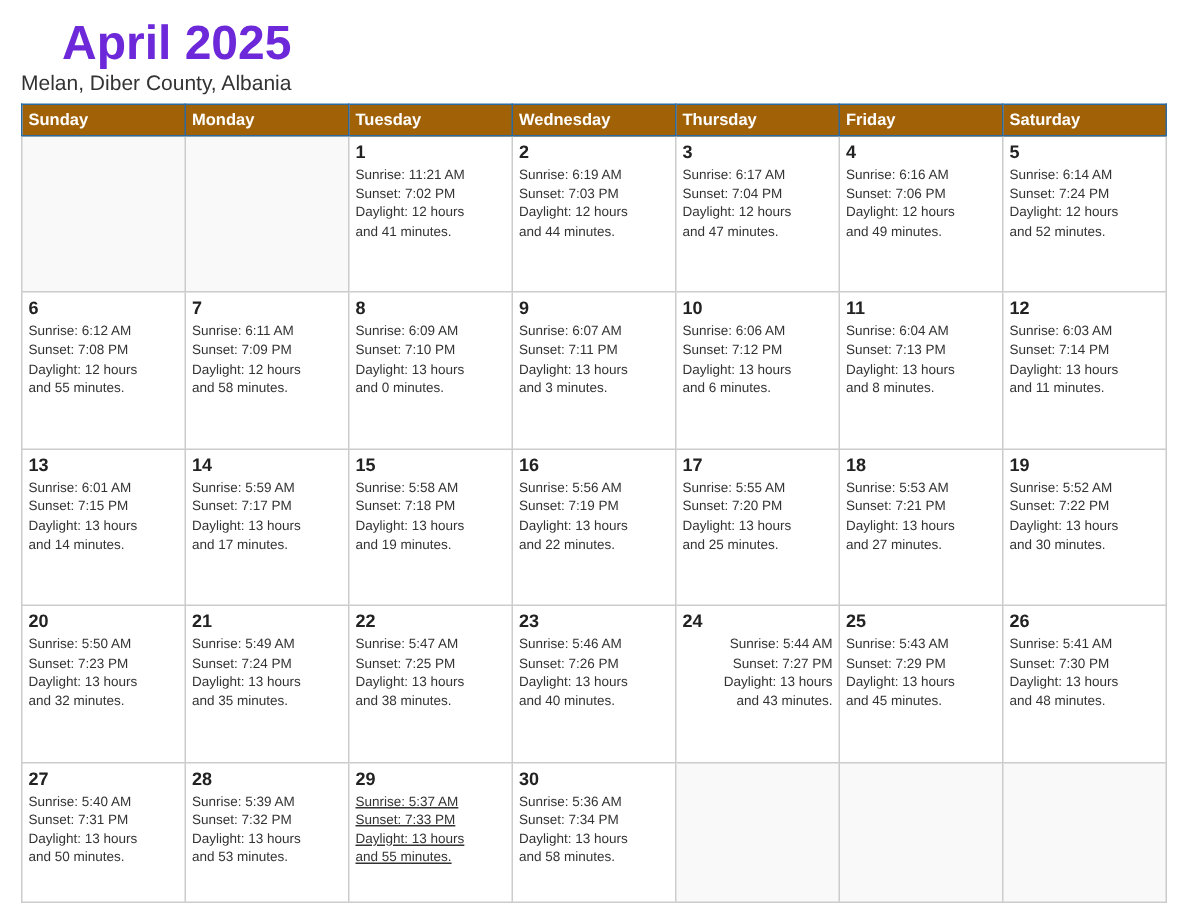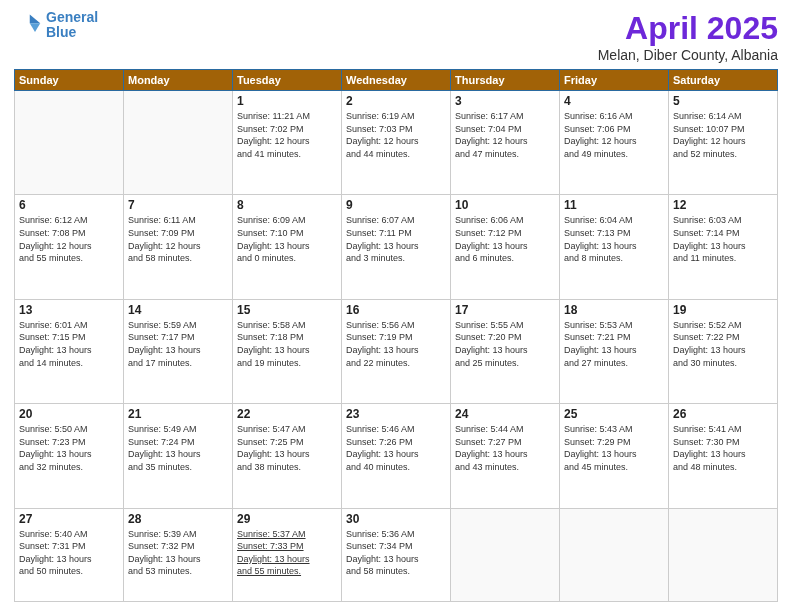--- a/index.html
+++ b/index.html
@@ -94,30 +94,20 @@
     }
     .last-row td {
       height: 70px;
     }
   </style>
 </head>
 <body>
 
 <div class="page">
   <div class="header">
-    <div class="logo">
-      <svg class="logo-icon" viewBox="0 0 32 32">
-        <polygon points="18,4 30,14 18,14" fill="#3a7fc1"></polygon>
-        <polygon points="18,14 30,14 24,24" fill="#5aa0d8"></polygon>
-      </svg>
-      <div class="logo-text">
-        <div><span>General</span></div>
-        <div><span style="color:#3a7fc1">Blue</span></div>
-      </div>
-    </div>
     <div class="title-block">
       <div class="month-title">April 2025</div>
       <div class="location-title">Melan, Diber County, Albania</div>
     </div>
   </div>
 
   <table class="calendar">
     <thead>
       <tr>
         <th>Sunday</th>
@@ -157,21 +147,21 @@
           <td>
             <span class="day-num">4</span>
             <div class="day-info" style="white-space: pre-line;">Sunrise: 6:16 AM
 Sunset: 7:06 PM
 Daylight: 12 hours
 and 49 minutes.</div>
           </td>
           <td>
             <span class="day-num">5</span>
             <div class="day-info" style="white-space: pre-line;">Sunrise: 6:14 AM
-Sunset: 10:07 PM
+Sunset: 7:24 PM
 Daylight: 12 hours
 and 52 minutes.</div>
           </td>
         </tr>
         <tr>
           <td>
             <span class="day-num">6</span>
             <div class="day-info" style="white-space: pre-line;">Sunrise: 6:12 AM
 Sunset: 7:08 PM
 Daylight: 12 hours
@@ -295,21 +285,21 @@
           </td>
           <td>
             <span class="day-num">23</span>
             <div class="day-info" style="white-space: pre-line;">Sunrise: 5:46 AM
 Sunset: 7:26 PM
 Daylight: 13 hours
 and 40 minutes.</div>
           </td>
           <td>
             <span class="day-num">24</span>
-            <div class="day-info" style="white-space: pre-line;">Sunrise: 5:44 AM
+            <div class="day-info" style="white-space: pre-line; text-align: right;">Sunrise: 5:44 AM
 Sunset: 7:27 PM
 Daylight: 13 hours
 and 43 minutes.</div>
           </td>
           <td>
             <span class="day-num">25</span>
             <div class="day-info" style="white-space: pre-line;">Sunrise: 5:43 AM
 Sunset: 7:29 PM
 Daylight: 13 hours
 and 45 minutes.</div>

